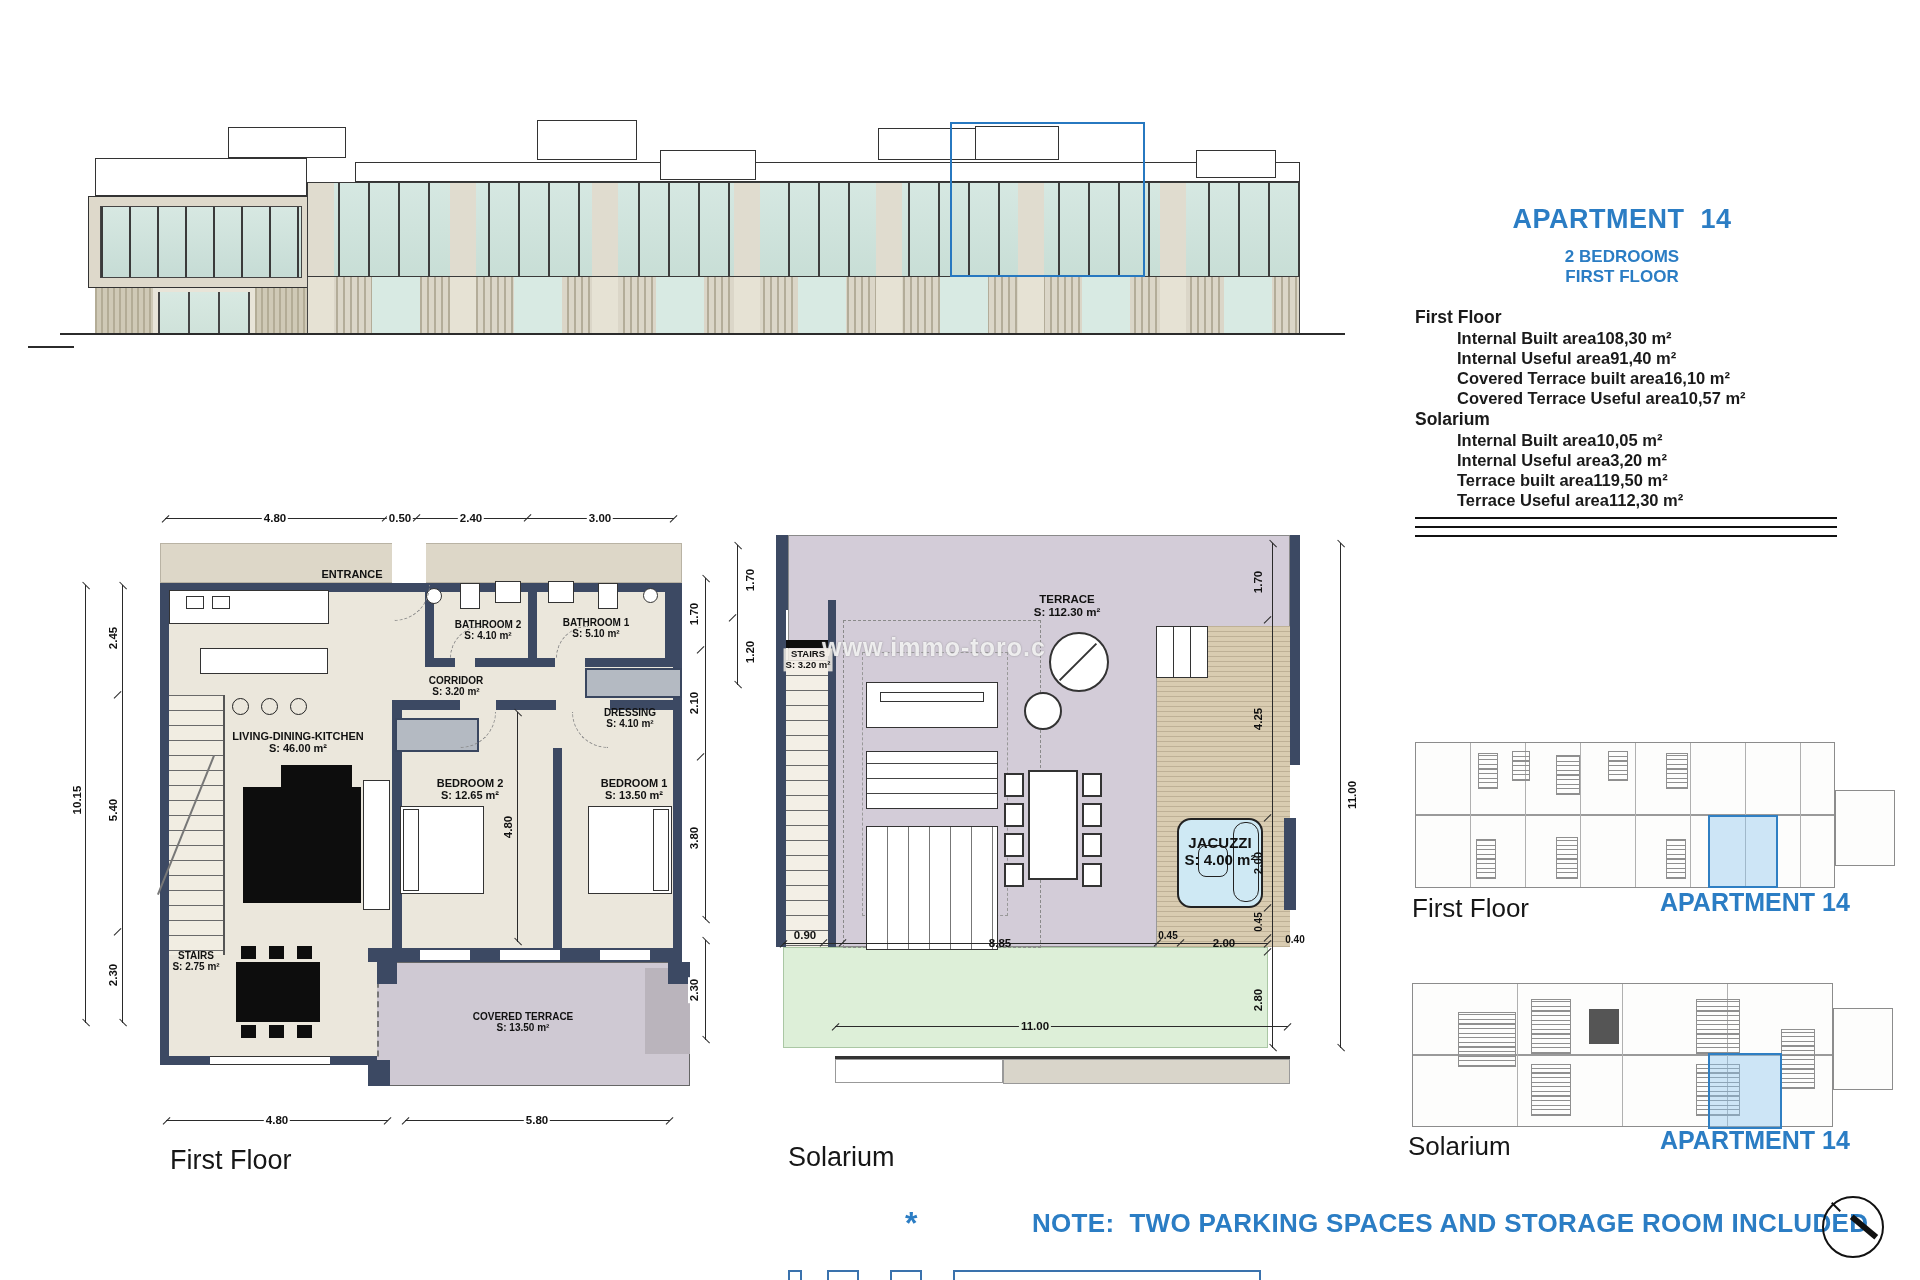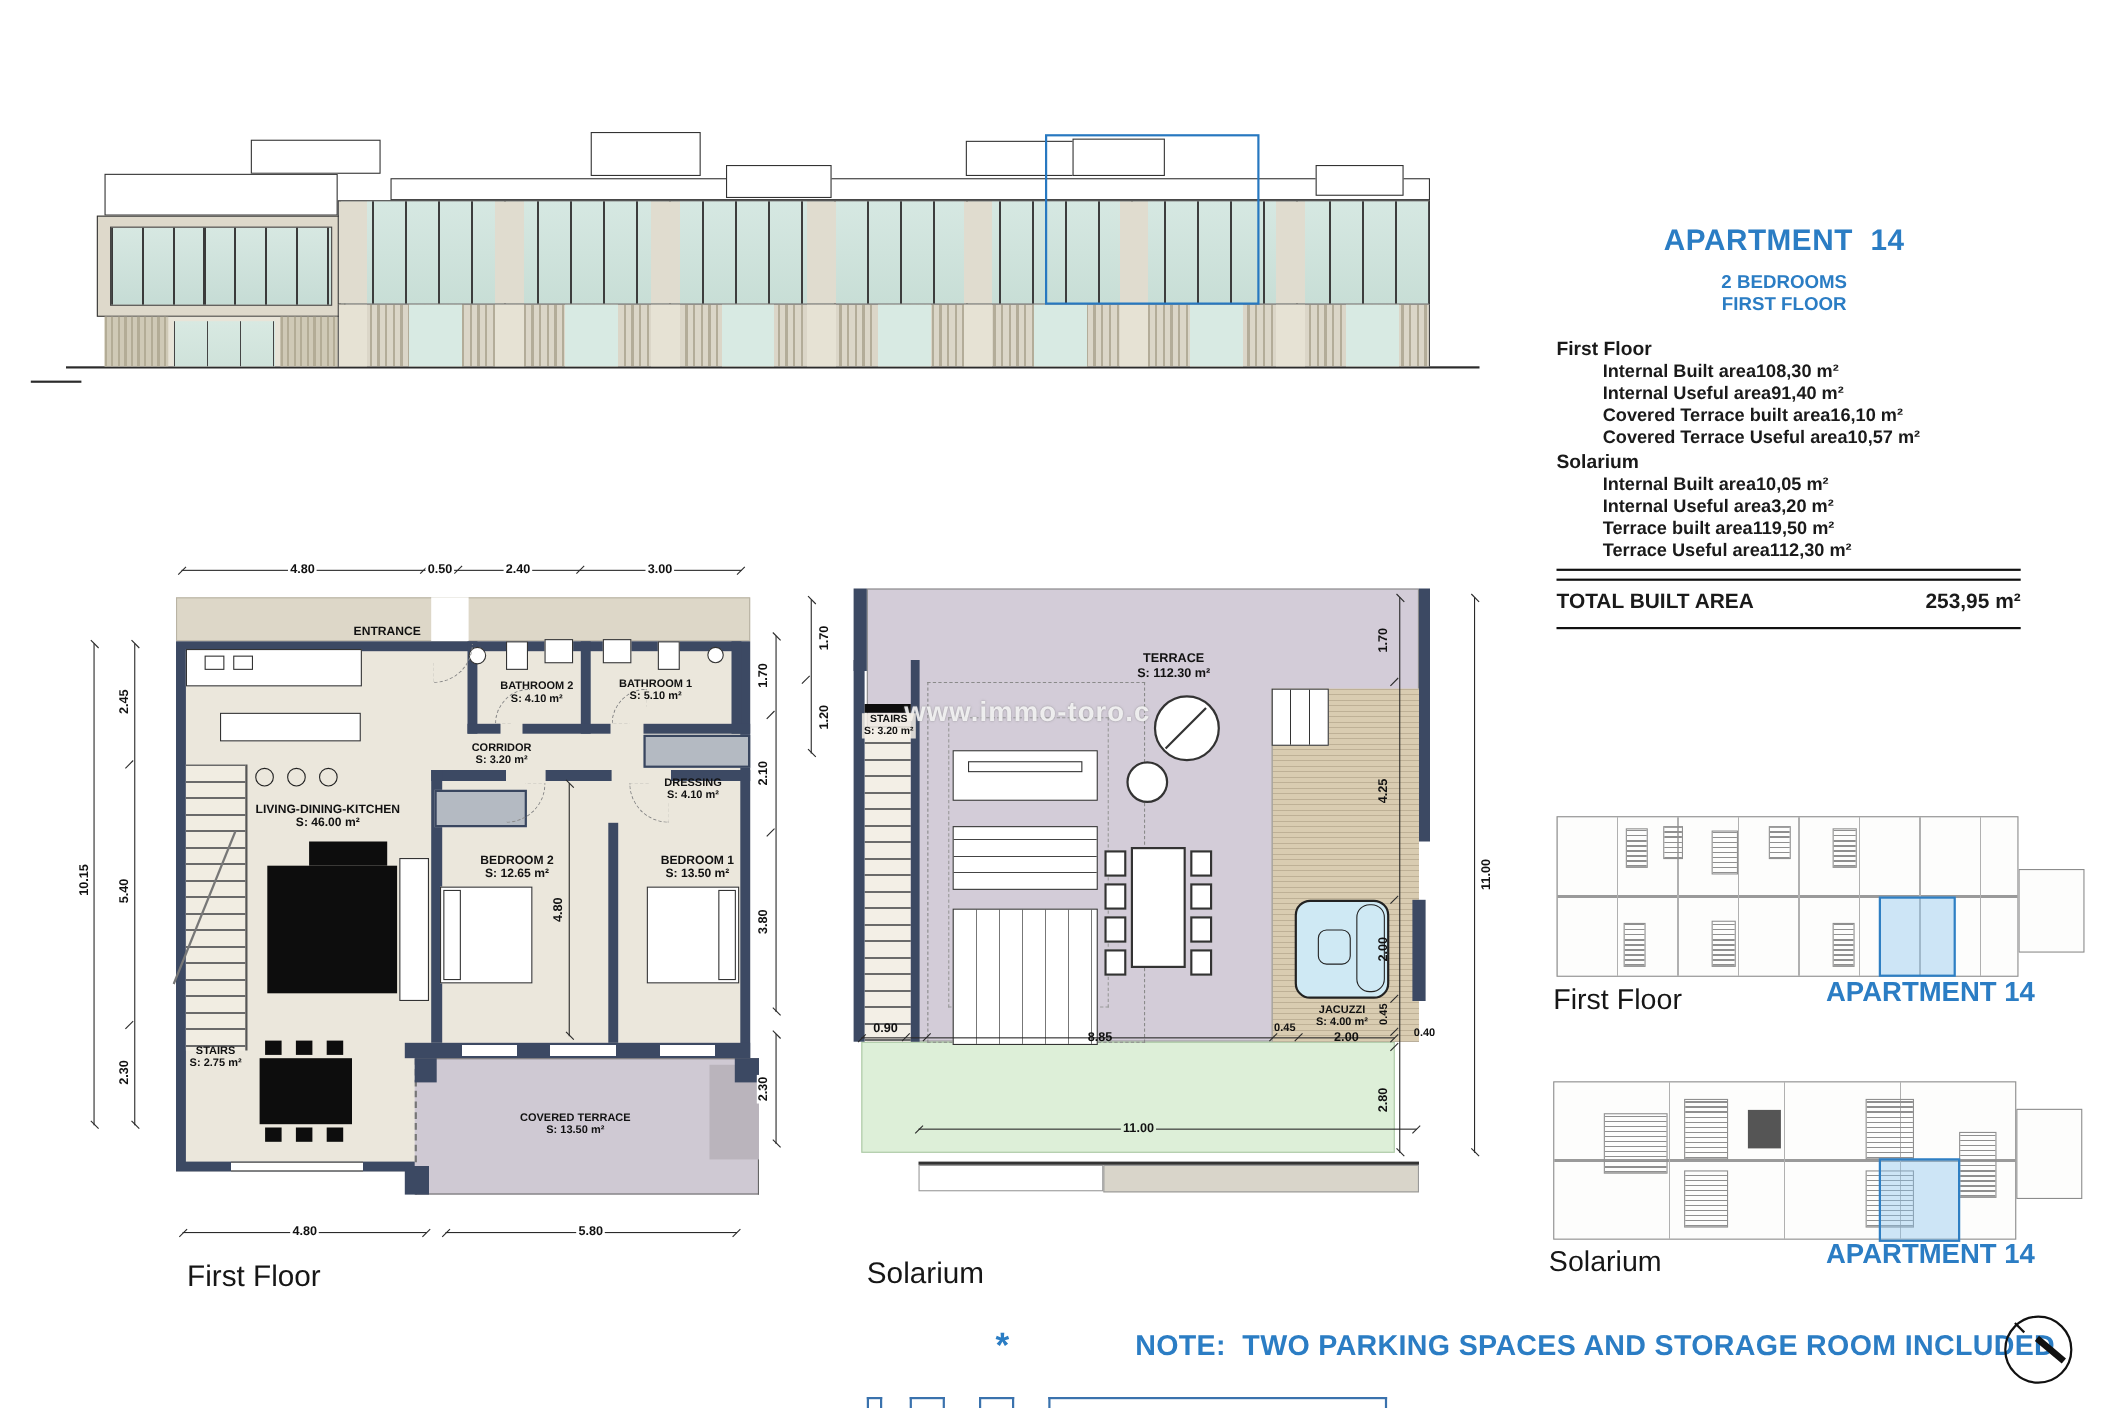--- a/index.html
+++ b/index.html
@@ -117,24 +117,20 @@
   <div class="trow">
       <span class="lab">Terrace built area</span>
       <span>119,50 m²</span>
     </div>
   <div class="trow">
       <span class="lab">Terrace Useful area</span>
       <span>112,30 m²</span>
     </div>
   <div class="hrl"></div>
   <div class="hrl"></div>
-  <div class="trow3">
-      <span>TOTAL BUILT AREA</span>
-      <span>253,95 m²</span>
-    </div>
   <div class="hrl"></div>
 </div>
 
 <div>
 
   <div class="abs" style="left:160px;top:543px;width:522px;height:40px;background:#ddd7c8;border:1px solid #b9b3a4;box-sizing:border-box;"></div>
   <div class="abs" style="left:392px;top:543px;width:34px;height:40px;background:#fff;"></div>
   <div class="rl" style="left:352px;top:574px;font-size:11px;">ENTRANCE</div>
 
   <div class="abs" style="left:160px;top:583px;width:522px;height:482px;background:#ebe7dc;border:9px solid #3c4963;box-sizing:border-box;z-index:2;"></div>
@@ -323,21 +319,21 @@
   <div class="wht" style="left:1004px;top:833px;width:20px;height:24px;border-width:2px;z-index:4;"></div>
   <div class="wht" style="left:1004px;top:863px;width:20px;height:24px;border-width:2px;z-index:4;"></div>
   <div class="wht" style="left:1082px;top:773px;width:20px;height:24px;border-width:2px;z-index:4;"></div>
   <div class="wht" style="left:1082px;top:803px;width:20px;height:24px;border-width:2px;z-index:4;"></div>
   <div class="wht" style="left:1082px;top:833px;width:20px;height:24px;border-width:2px;z-index:4;"></div>
   <div class="wht" style="left:1082px;top:863px;width:20px;height:24px;border-width:2px;z-index:4;"></div>
 
   <div class="abs" style="left:1177px;top:818px;width:86px;height:90px;background:#cfe9f4;border:2px solid #222;border-radius:14px;box-sizing:border-box;z-index:4;"></div>
   <div class="abs" style="left:1198px;top:845px;width:30px;height:32px;border:1.5px solid #222;border-radius:8px;box-sizing:border-box;z-index:5;"></div>
   <div class="abs" style="left:1233px;top:822px;width:26px;height:80px;border:1.5px solid #222;border-radius:12px;box-sizing:border-box;z-index:5;"></div>
-  <div class="rl" style="left:1220px;top:924px;font-size:10px;z-index:6;">
+  <div class="rl" style="left:1220px;top:852px;font-size:15px;z-index:6;">
     <div>JACUZZI</div>
     <div>S: 4.00 m²</div>
   </div>
 
   <div class="abs" style="left:783px;top:947px;width:485px;height:101px;background:#ddefd8;border:1px solid #aac7a4;box-sizing:border-box;z-index:1;"></div>
   <div class="abs" style="left:835px;top:1056px;width:455px;height:3px;background:#333;z-index:2;"></div>
   <div class="abs" style="left:835px;top:1059px;width:168px;height:24px;background:#fff;border:1px solid #999;box-sizing:border-box;z-index:2;"></div>
   <div class="abs" style="left:1003px;top:1059px;width:287px;height:25px;background:#d9d5ca;border:1px solid #999;box-sizing:border-box;z-index:2;"></div>
 
   <div class="abs" style="left:822px;top:633px;font-size:25px;font-weight:bold;letter-spacing:1px;color:rgba(252,252,252,.85);text-shadow:0 0 2px rgba(130,130,130,.8);z-index:3;">www.immo-toro.c</div>

